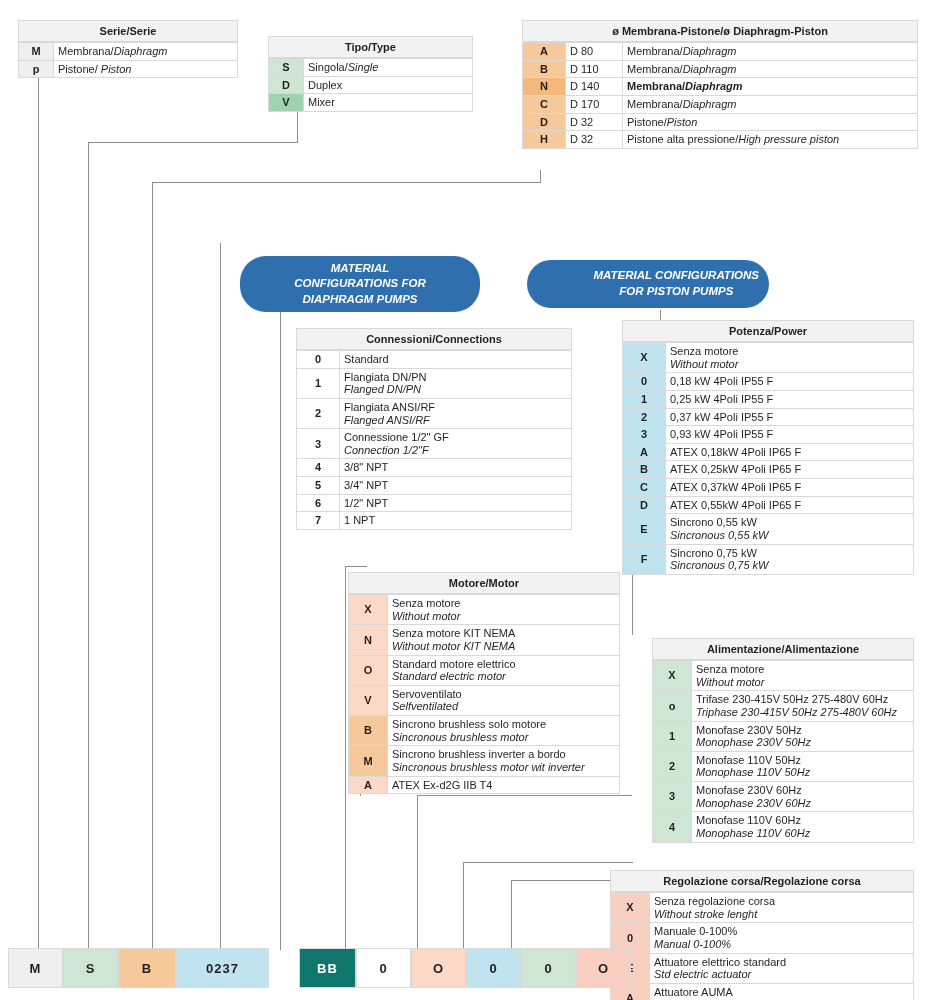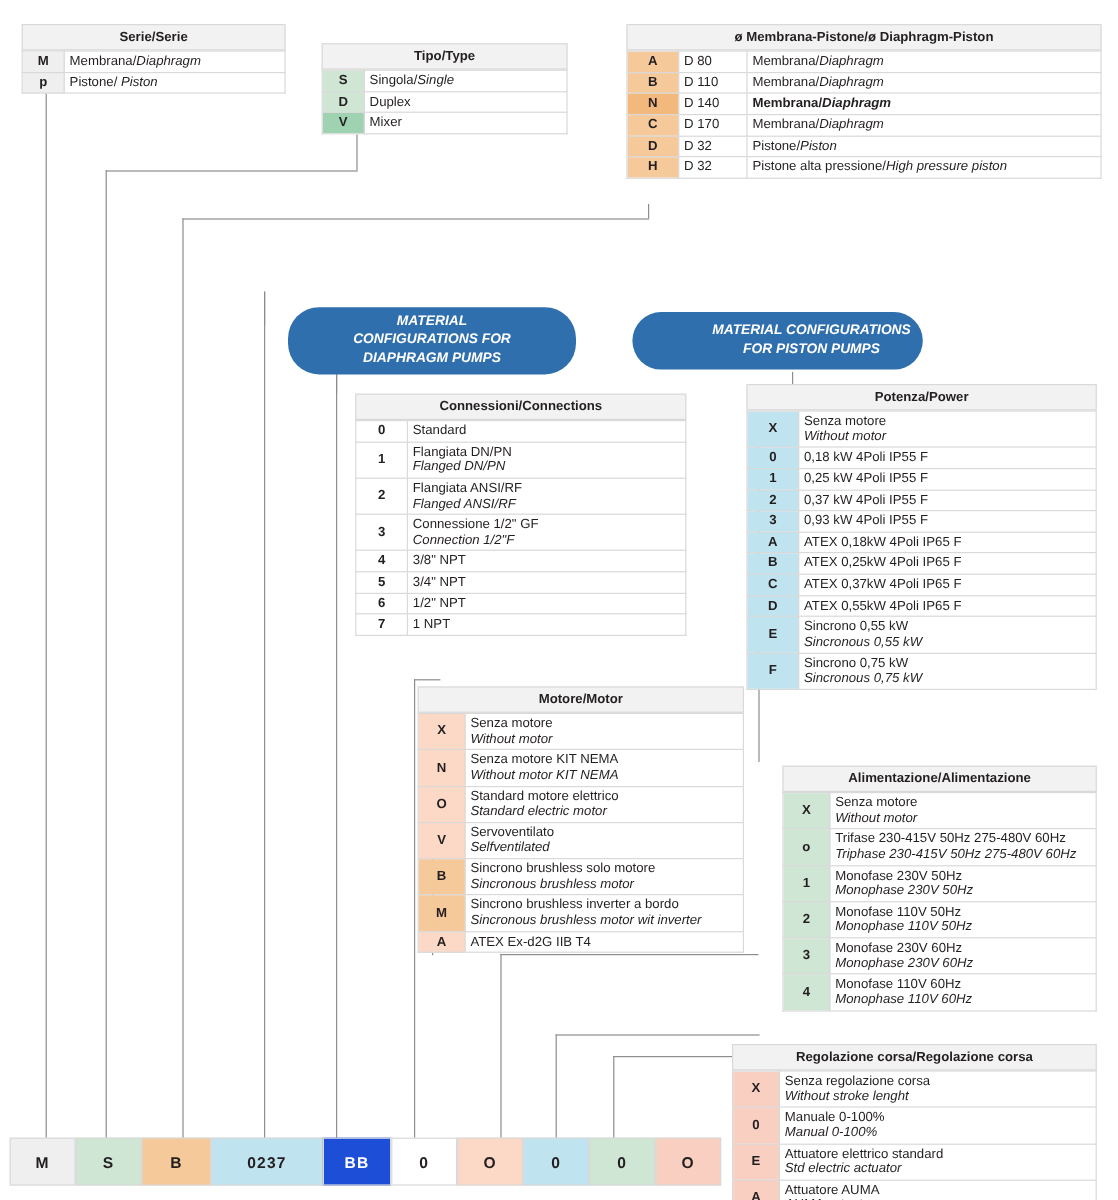--- a/index.html
+++ b/index.html
@@ -20,21 +20,21 @@
   .vl{width:1px;}
   .hl{height:1px;}
 
   
   .c-green{background:#cfe6d4;}
   .c-green2{background:#9fd2b0;}
   .c-orange{background:#f6c99a;}
   .c-orange2{background:#f3b87c;}
   .c-cyan{background:#bfe4ef;}
   .c-cyan2{background:#a9dbea;}
-  .c-navy{background:#1d4ed8;color:#fff;}
+  .c-navy{background:#0f766e;color:#fff;margin-left:30px;}
   .c-peach{background:#fbd9c6;}
   .c-rose{background:#f9cfc2;}
   .c-grey{background:#efefef;}
 
   .pill{
     position:absolute;border-radius:26px;background:#2f6fae;color:#fff;
     display:flex;align-items:center;justify-content:center;text-align:center;
     font-style:italic;font-weight:bold;font-size:11.5px;line-height:1.35;
     padding:6px 10px;box-sizing:border-box;
   }

